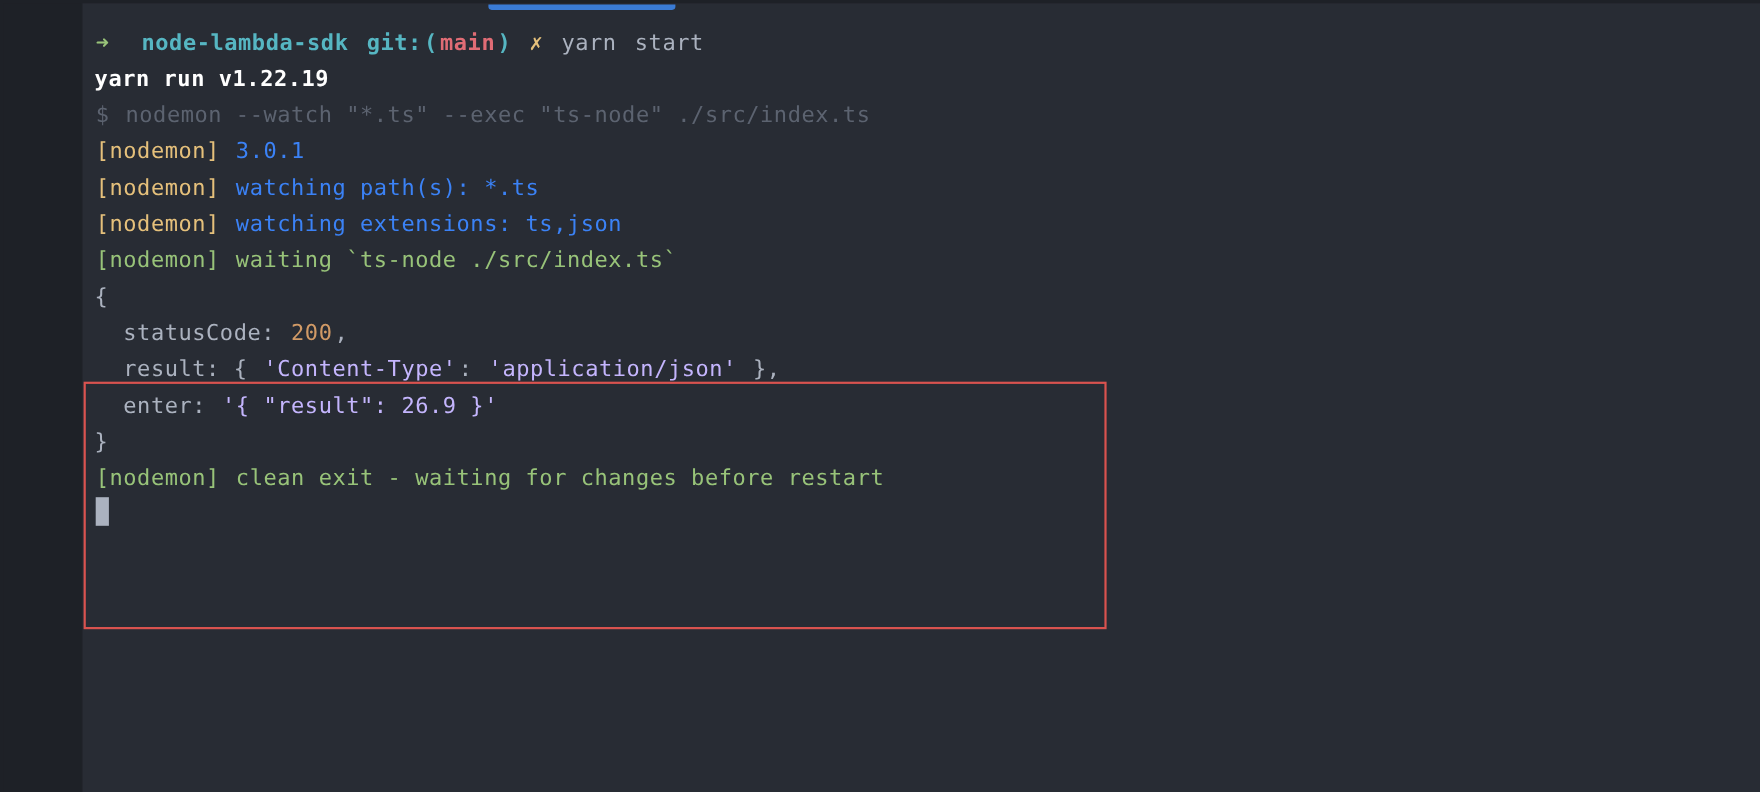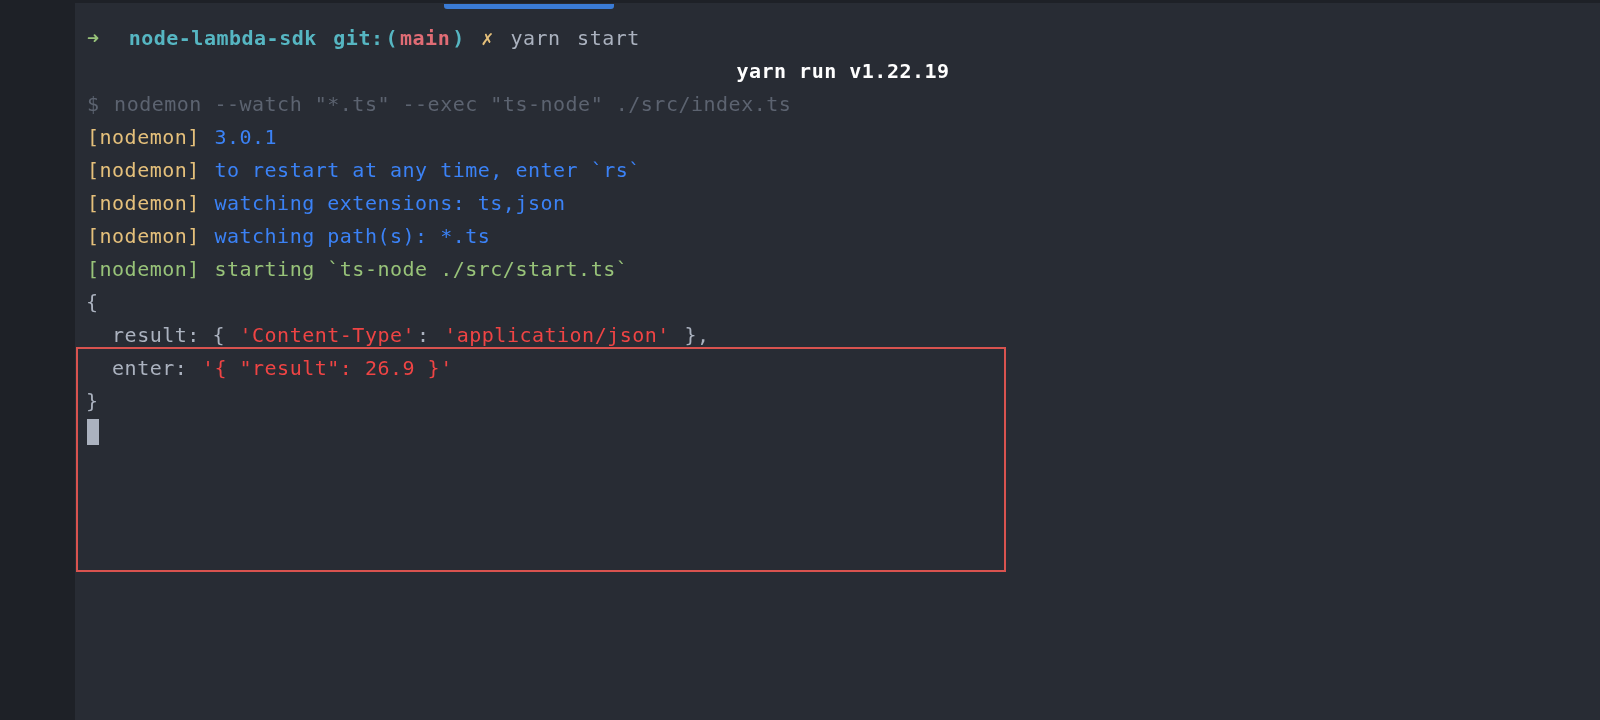--- a/index.html
+++ b/index.html
@@ -35,28 +35,28 @@
     border-radius: 0 0 3px 3px;
   }
   .line { white-space: pre; letter-spacing: 0.5px; }
   .arrow { color: #98c379; }
   .dir { color: #56b6c2; font-weight: bold; }
   .gitlabel { color: #56b6c2; font-weight: bold; }
   .paren { color: #56b6c2; font-weight: bold; }
   .branch { color: #e06c75; font-weight: bold; }
   .x { color: #e5c07b; font-weight: bold; }
   .cmd { color: #abb2bf; }
-  .bold-white { color: #ffffff; font-weight: bold; text-align: center; }
+  .bold-white { color: #ffffff; font-weight: bold; }
   .dollar { color: #5c6370; }
   .dim { color: #5c6370; }
   .nodemon-tag { color: #e5c07b; }
   .nodemon-msg { color: #3b82f6; }
   .green { color: #98c379; }
   .num { color: #d19a66; }
-  .str { color: #ef4444; }
+  .str { color: #c4b5fd; }
   .plain { color: #abb2bf; }
   .highlight-box {
     position: absolute;
     top: 343px;
     left: 0px;
     width: 930px;
     height: 225px;
     border: 2px solid #d9534f;
     pointer-events: none;
   }
@@ -76,27 +76,28 @@
 <div class="terminal">
   <div class="tab-indicator"></div>
 
   <div class="line"><span class="arrow">➜</span><span class="plain">  </span><span class="dir">node-lambda-sdk</span><span class="plain"> </span><span class="gitlabel">git:</span><span class="paren">(</span><span class="branch">main</span><span class="paren">)</span><span class="plain"> </span><span class="x">✗</span><span class="plain"> </span><span class="cmd">yarn</span><span class="plain"> </span><span class="cmd">start</span></div>
 
   <div class="line bold-white">yarn run v1.22.19</div>
 
   <div class="line dim"><span class="dollar">$</span><span> nodemon --watch "*.ts" --exec "ts-node" ./src/index.ts</span></div>
 
   <div class="line"><span class="nodemon-tag">[nodemon]</span><span class="nodemon-msg"> 3.0.1</span></div>
-  <div class="line"><span class="nodemon-tag">[nodemon]</span><span class="nodemon-msg"> to restart at any time, enter `rs`</span></div>
+  <div class="line"><span class="nodemon-tag">[nodemon]</span><span class="nodemon-msg"> watching path(s): *.ts</span></div>
   <div class="line"><span class="nodemon-tag">[nodemon]</span><span class="nodemon-msg"> watching extensions: ts,json</span></div>
-  <div class="line"><span class="nodemon-tag">[nodemon]</span><span class="nodemon-msg"> watching path(s): *.ts</span></div>
-  <div class="line"><span class="green">[nodemon]</span><span class="green"> starting `ts-node ./src/start.ts`</span></div>
+  <div class="line"><span class="green">[nodemon]</span><span class="green"> waiting `ts-node ./src/index.ts`</span></div>
 
   <div class="line plain">{</div>
+  <div class="line"><span class="plain">  statusCode: </span><span class="num">200</span><span class="plain">,</span></div>
   <div class="line"><span class="plain">  result: { </span><span class="str">'Content-Type'</span><span class="plain">: </span><span class="str">'application/json'</span><span class="plain"> },</span></div>
   <div class="line"><span class="plain">  enter: </span><span class="str">'{ "result": 26.9 }'</span></div>
   <div class="line plain">}</div>
 
+  <div class="line"><span class="green">[nodemon]</span><span class="green"> clean exit - waiting for changes before restart</span></div>
 
   <div class="line"><span class="cursor"></span></div>
 
   <div class="highlight-box"></div>
 </div>
 
 </body></html>

